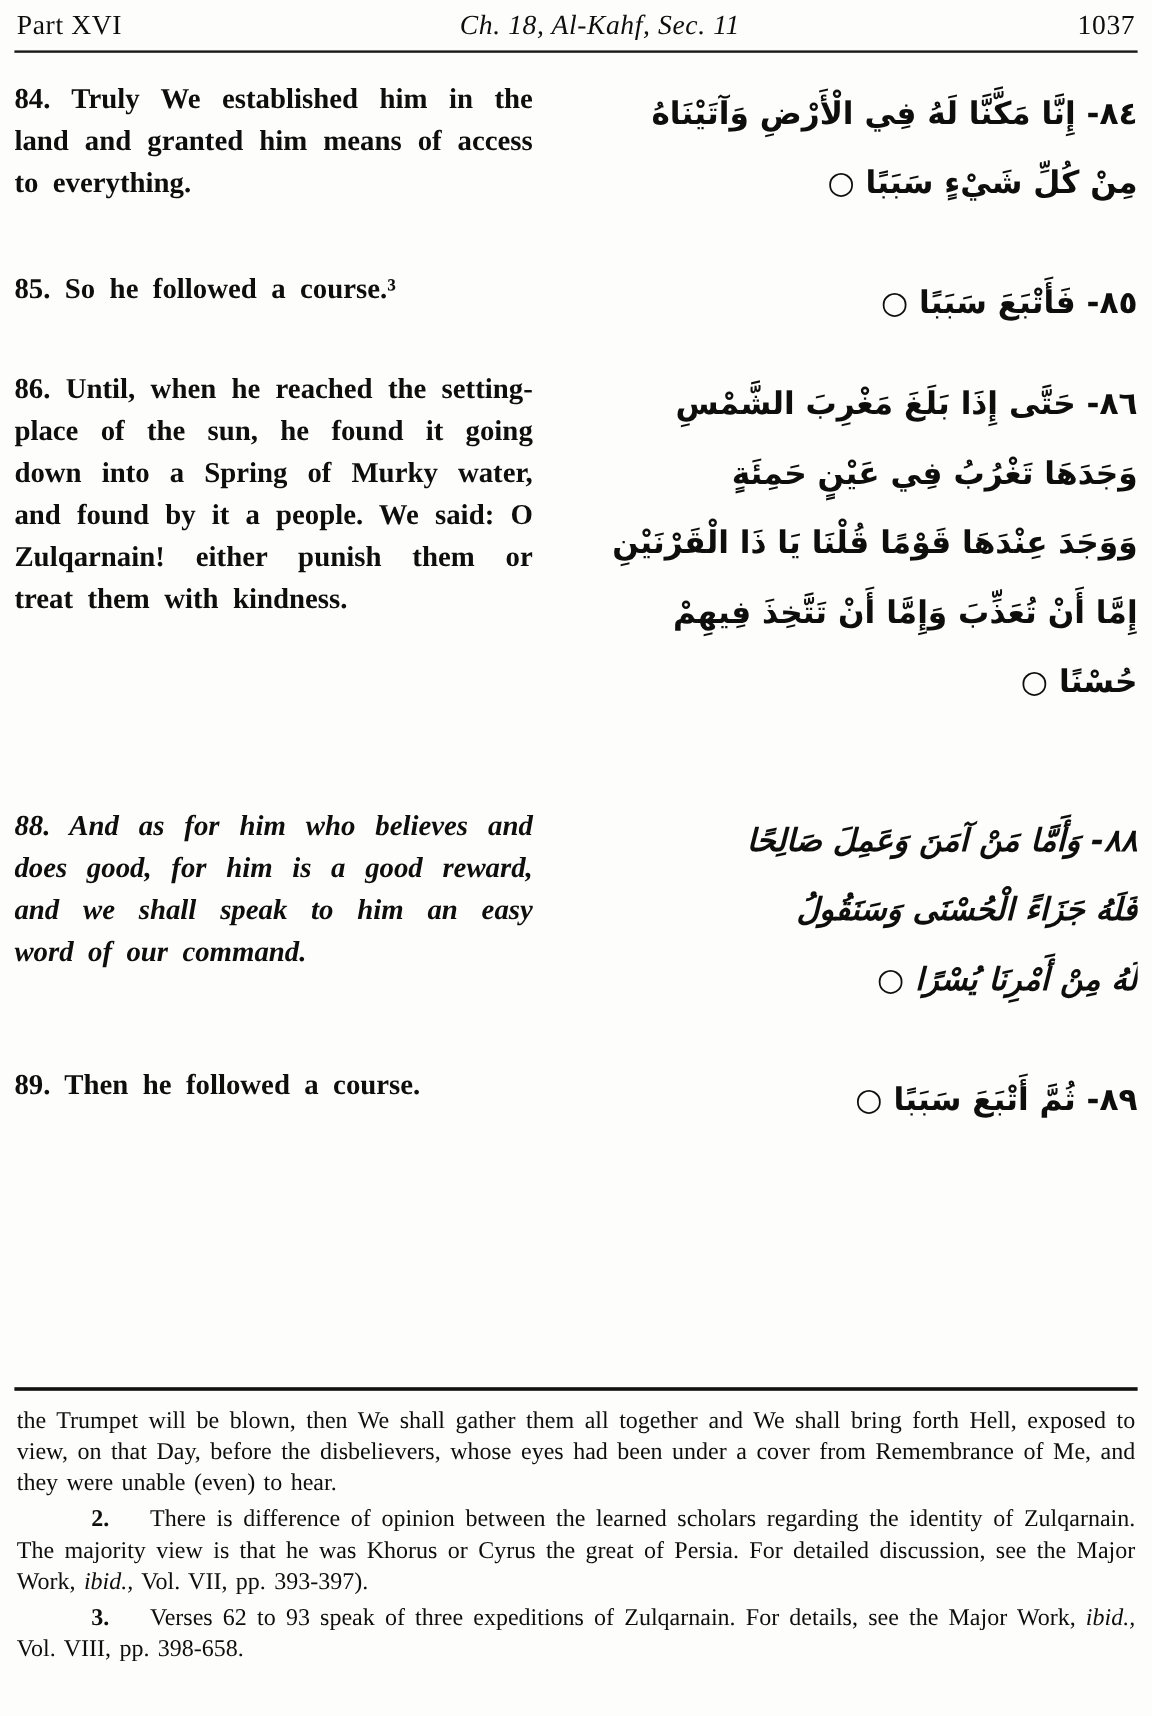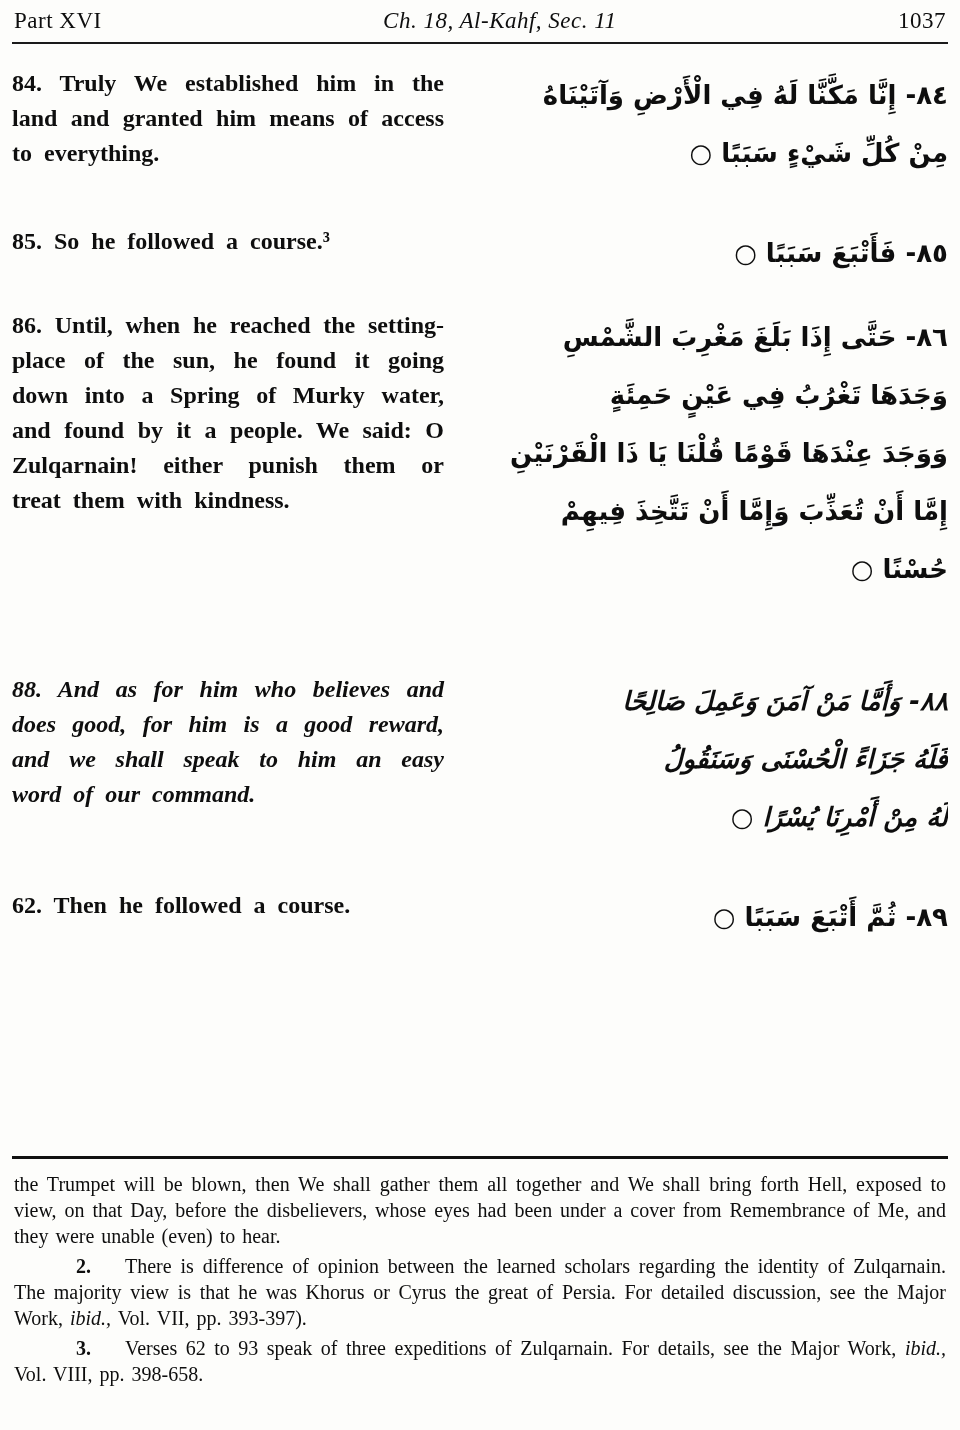--- a/index.html
+++ b/index.html
@@ -91,21 +91,21 @@
       </div>
       <div class="verse-row">
       </div>
       <div class="verse-row">
         <div class="verse-en">88. And as for him who believes and does good, for him is a good reward, and we shall speak to him an easy word of our command.</div>
         <div class="verse-ar" dir="rtl" lang="ar">٨٨- وَأَمَّا مَنْ آمَنَ وَعَمِلَ صَالِحًا
 فَلَهُ جَزَاءً الْحُسْنَى وَسَنَقُولُ
 لَهُ مِنْ أَمْرِنَا يُسْرًا ○</div>
       </div>
       <div class="verse-row">
-        <div class="verse-en">62. Then he followed a course.</div>
+        <div class="verse-en">89. Then he followed a course.</div>
         <div class="verse-ar" dir="rtl" lang="ar">٨٩- ثُمَّ أَتْبَعَ سَبَبًا ○</div>
       </div>
     </main>
 
   <div class="footnote-rule"></div>
 
   <section class="footnotes">
       <p class="footnote"><span>the Trumpet will be blown, then We shall gather them all together and We shall bring forth Hell, exposed to view, on that Day, before the disbelievers, whose eyes had been under a cover from Remembrance of Me, and they were unable (even) to hear.</span></p>
       <p class="footnote indent"><span class="b fn-num">2.</span><span>There is difference of opinion between the learned scholars regarding the identity of Zulqarnain. The majority view is that he was Khorus or Cyrus the great of Persia. For detailed discussion, see the Major Work, </span><span class="i">ibid.,</span><span> Vol. VII, pp. 393-397).</span></p>
       <p class="footnote indent"><span class="b fn-num">3.</span><span>Verses 62 to 93 speak of three expeditions of Zulqarnain. For details, see the Major Work, </span><span class="i">ibid.,</span><span> Vol. VIII, pp. 398-658.</span></p>

